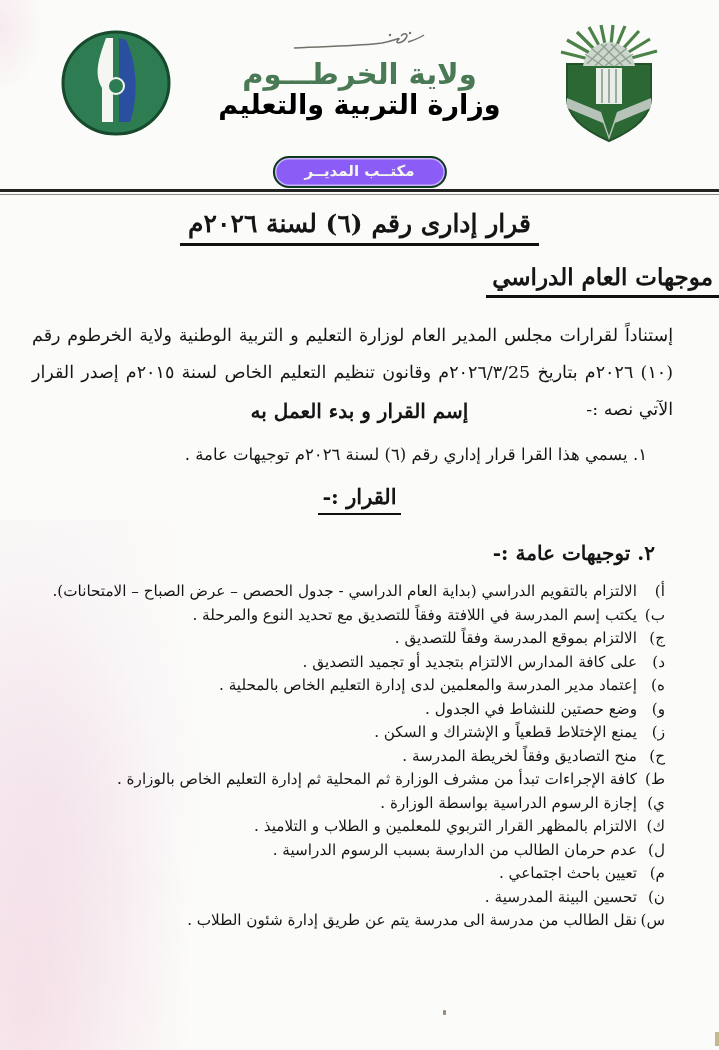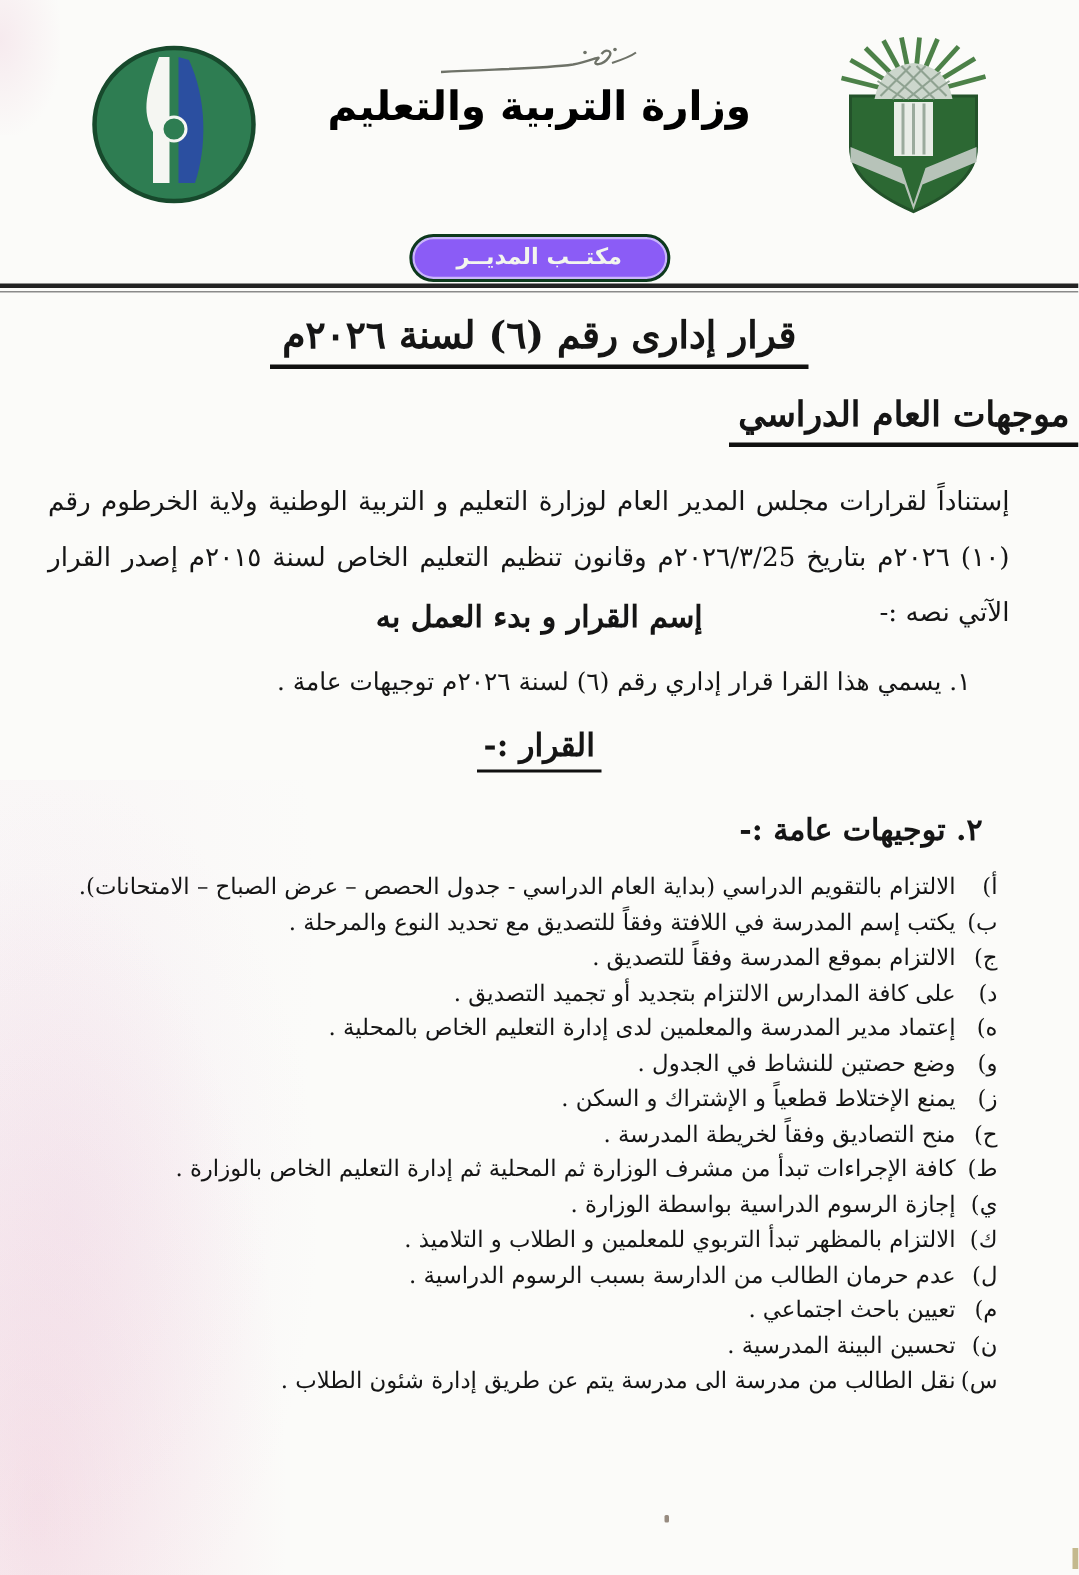--- a/index.html
+++ b/index.html
@@ -130,20 +130,21 @@
 
   <div class="header-center">
     <div class="flourish">
       <svg viewBox="0 0 140 28" width="140" height="28">
         <path d="M4,20 C40,18 70,18 92,15 C104,13 112,8 108,12 C104,16 112,16 116,10 C119,6 114,4 111,8" fill="none" stroke="#6e7268" stroke-width="1.6"></path>
         <path d="M118,14 C124,12 130,10 134,7" fill="none" stroke="#6e7268" stroke-width="1.4"></path>
         <circle cx="100" cy="7" r="1.2" fill="#6e7268"></circle>
           <circle cx="120" cy="5" r="1.2" fill="#6e7268"></circle>
       </svg>
     </div>
+    <div class="h-line1">ولاية الخرطـــوم</div>
     <div class="h-line2">وزارة التربية والتعليم</div>
   </div>
 
   <div class="office-banner">مكتــب المديــر</div>
   <div class="rule"></div>
   <div class="rule2"></div>
 
   <div class="doc">
 
     <div class="title-wrap">
@@ -202,21 +203,21 @@
         <div class="directive-row">
           <span class="directive-marker">ط)</span>
           <span class="directive-text">كافة الإجراءات تبدأ من مشرف الوزارة ثم المحلية ثم إدارة التعليم الخاص بالوزارة .</span>
         </div>
         <div class="directive-row">
           <span class="directive-marker">ي)</span>
           <span class="directive-text">إجازة الرسوم الدراسية بواسطة الوزارة .</span>
         </div>
         <div class="directive-row">
           <span class="directive-marker">ك)</span>
-          <span class="directive-text">الالتزام بالمظهر تبدأ التربوي للمعلمين و الطلاب و التلاميذ .</span>
+          <span class="directive-text">الالتزام بالمظهر القرار التربوي للمعلمين و الطلاب و التلاميذ .</span>
         </div>
         <div class="directive-row">
           <span class="directive-marker">ل)</span>
           <span class="directive-text">عدم حرمان الطالب من الدارسة بسبب الرسوم الدراسية .</span>
         </div>
         <div class="directive-row">
           <span class="directive-marker">م)</span>
           <span class="directive-text">تعيين باحث اجتماعي .</span>
         </div>
         <div class="directive-row">

